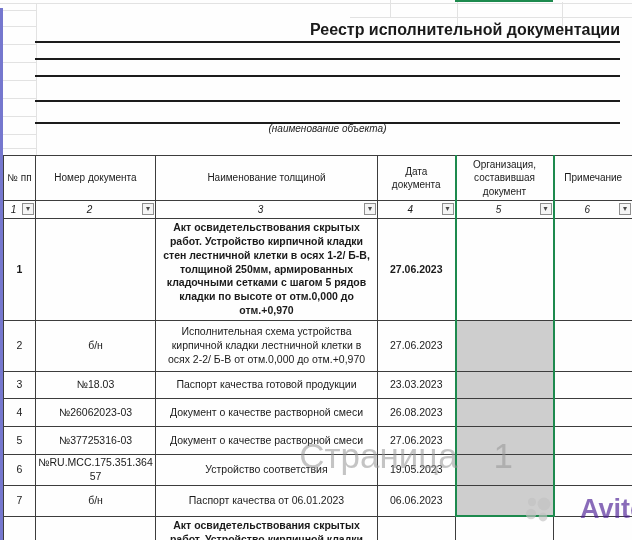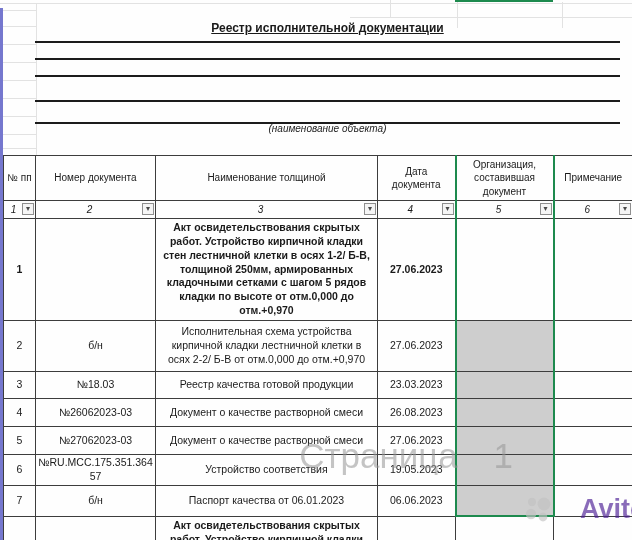--- a/index.html
+++ b/index.html
@@ -8,22 +8,22 @@
     position:relative; overflow:hidden; background:#fefefe;
     font-family:"Liberation Sans", sans-serif; color:#1a1a1a;
   }
   
   .row-strip { position:absolute; left:0; top:8px; width:3px; height:532px; background:#7577ce; }
   .faint { position:absolute; background:#e2e2e2; }
   .grid-h { height:1px; }
   .grid-v { width:1px; }
   .green-top-border { position:absolute; left:455px; top:0; width:98px; height:2px; background:#1d8a4e; }
   
-  .doc-title { position:absolute; left:35px; top:21px; width:585px; text-align:center;
-    font-size:12px; font-weight:bold;text-decoration:underline; }
+  .doc-title { position:absolute; left:35px; top:21px; width:585px; text-align:right;
+    font-size:16px; font-weight:bold; }
   .rule { position:absolute; left:35px; width:585px; height:2px; background:#1c1c1c; }
   .obj-caption { position:absolute; left:35px; top:123px; width:585px; text-align:center;
     font-size:10px; font-style:italic; color:#222; }
   
   .sheet-table { position:absolute; left:3px; top:155px; width:629px;
     border-collapse:collapse; table-layout:fixed; }
   .sheet-table td, .sheet-table th { border:1px solid #3d3d3d; vertical-align:middle;
     font-size:10.5px; line-height:1.32; overflow:hidden; }
   .sheet-table th { font-weight:normal; font-size:10px; text-align:center; padding:1px 2px; }
   .cell-num, .cell-date, .cell-docnum { text-align:center; padding:1px 2px; }
@@ -117,36 +117,36 @@
     <td class="cell-num">2</td>
     <td class="cell-docnum">б/н</td>
     <td class="cell-name">Исполнительная схема устройства кирпичной кладки лестничной клетки в осях 2-2/ Б-В от отм.0,000 до отм.+0,970</td>
     <td class="cell-date">27.06.2023</td>
     <td class="sel sel-fill"></td>
     <td></td>
   </tr>
   <tr style="height:27px">
     <td class="cell-num">3</td>
     <td class="cell-docnum">№18.03</td>
-    <td class="cell-name">Реестр качества готовой продукции</td>
+    <td class="cell-name">Паспорт качества готовой продукции</td>
     <td class="cell-date">23.03.2023</td>
     <td class="sel sel-fill"></td>
     <td></td>
   </tr>
   <tr style="height:28px">
     <td class="cell-num">4</td>
     <td class="cell-docnum">№26062023-03</td>
     <td class="cell-name">Документ о качестве растворной смеси</td>
     <td class="cell-date">26.08.2023</td>
     <td class="sel sel-fill"></td>
     <td></td>
   </tr>
   <tr style="height:28px">
     <td class="cell-num">5</td>
-    <td class="cell-docnum">№27062023-03</td>
+    <td class="cell-docnum">№37725316-03</td>
     <td class="cell-name">Документ о качестве растворной смеси</td>
     <td class="cell-date">27.06.2023</td>
     <td class="sel sel-fill"></td>
     <td></td>
   </tr>
   <tr style="height:30px">
     <td class="cell-num">6</td>
     <td class="cell-docnum">№RU.МСС.175.351.36457</td>
     <td class="cell-name">Устройство  соответствия</td>
     <td class="cell-date">19.05.2023</td>

